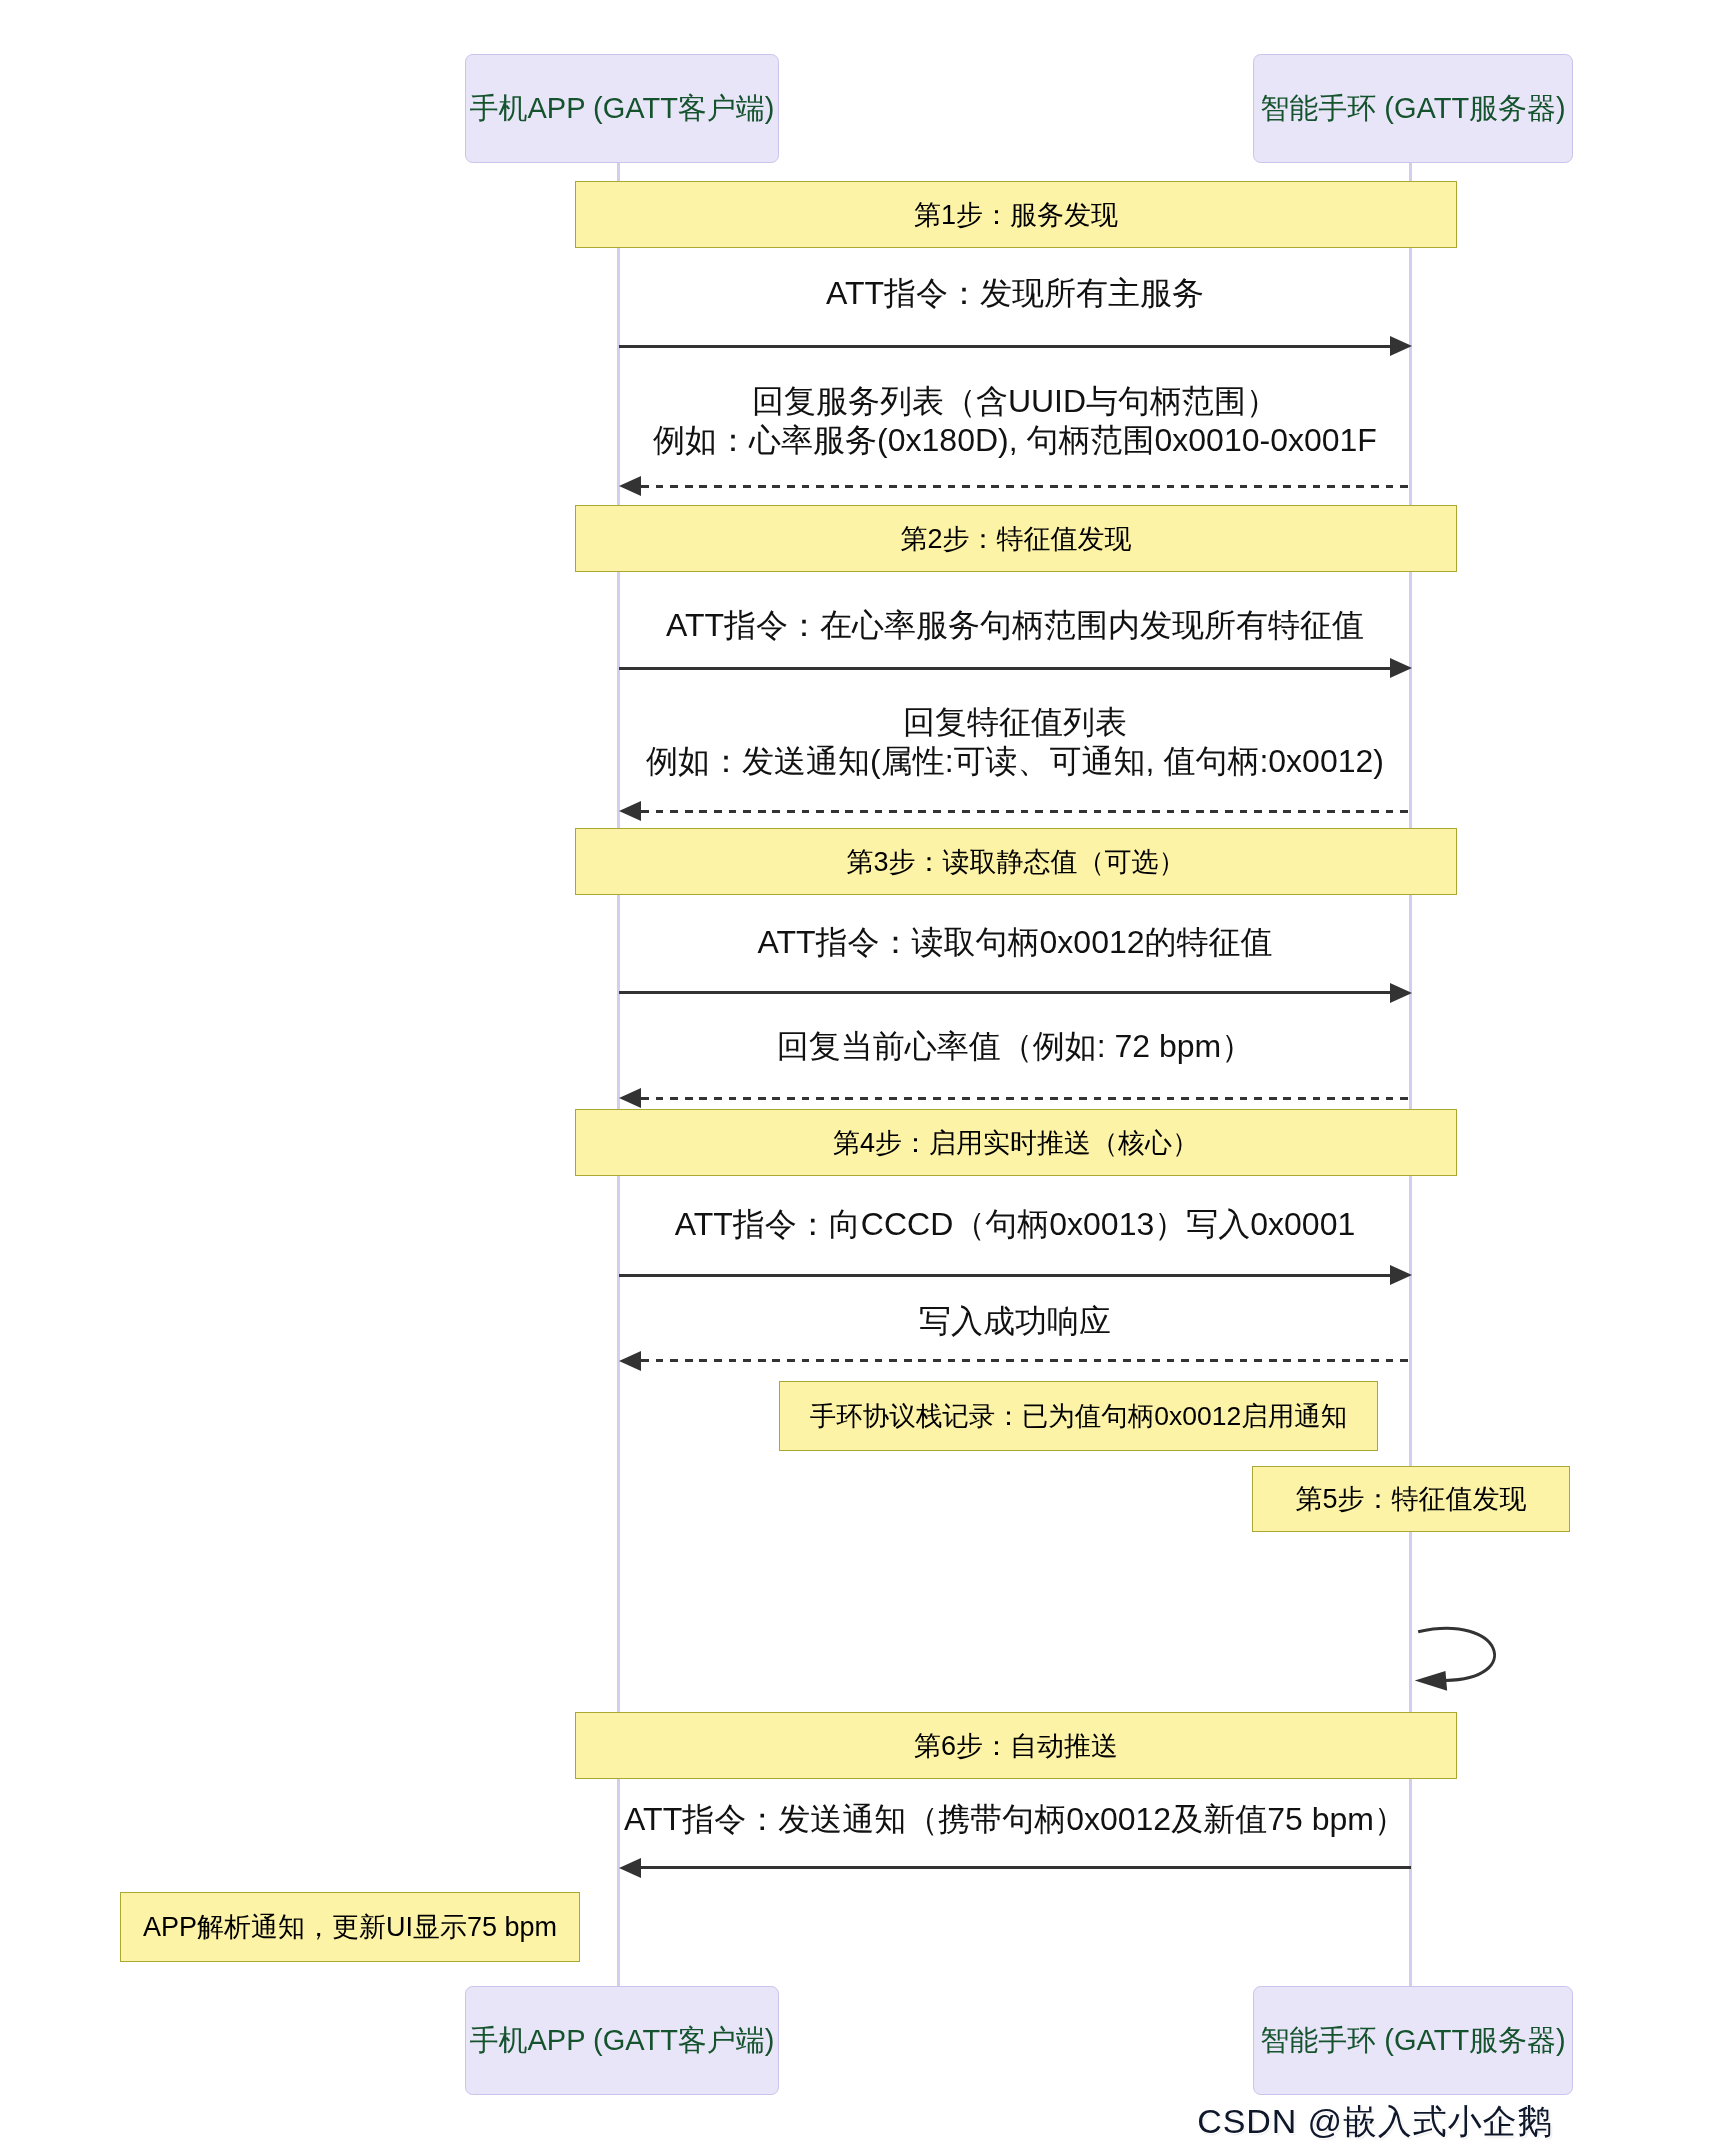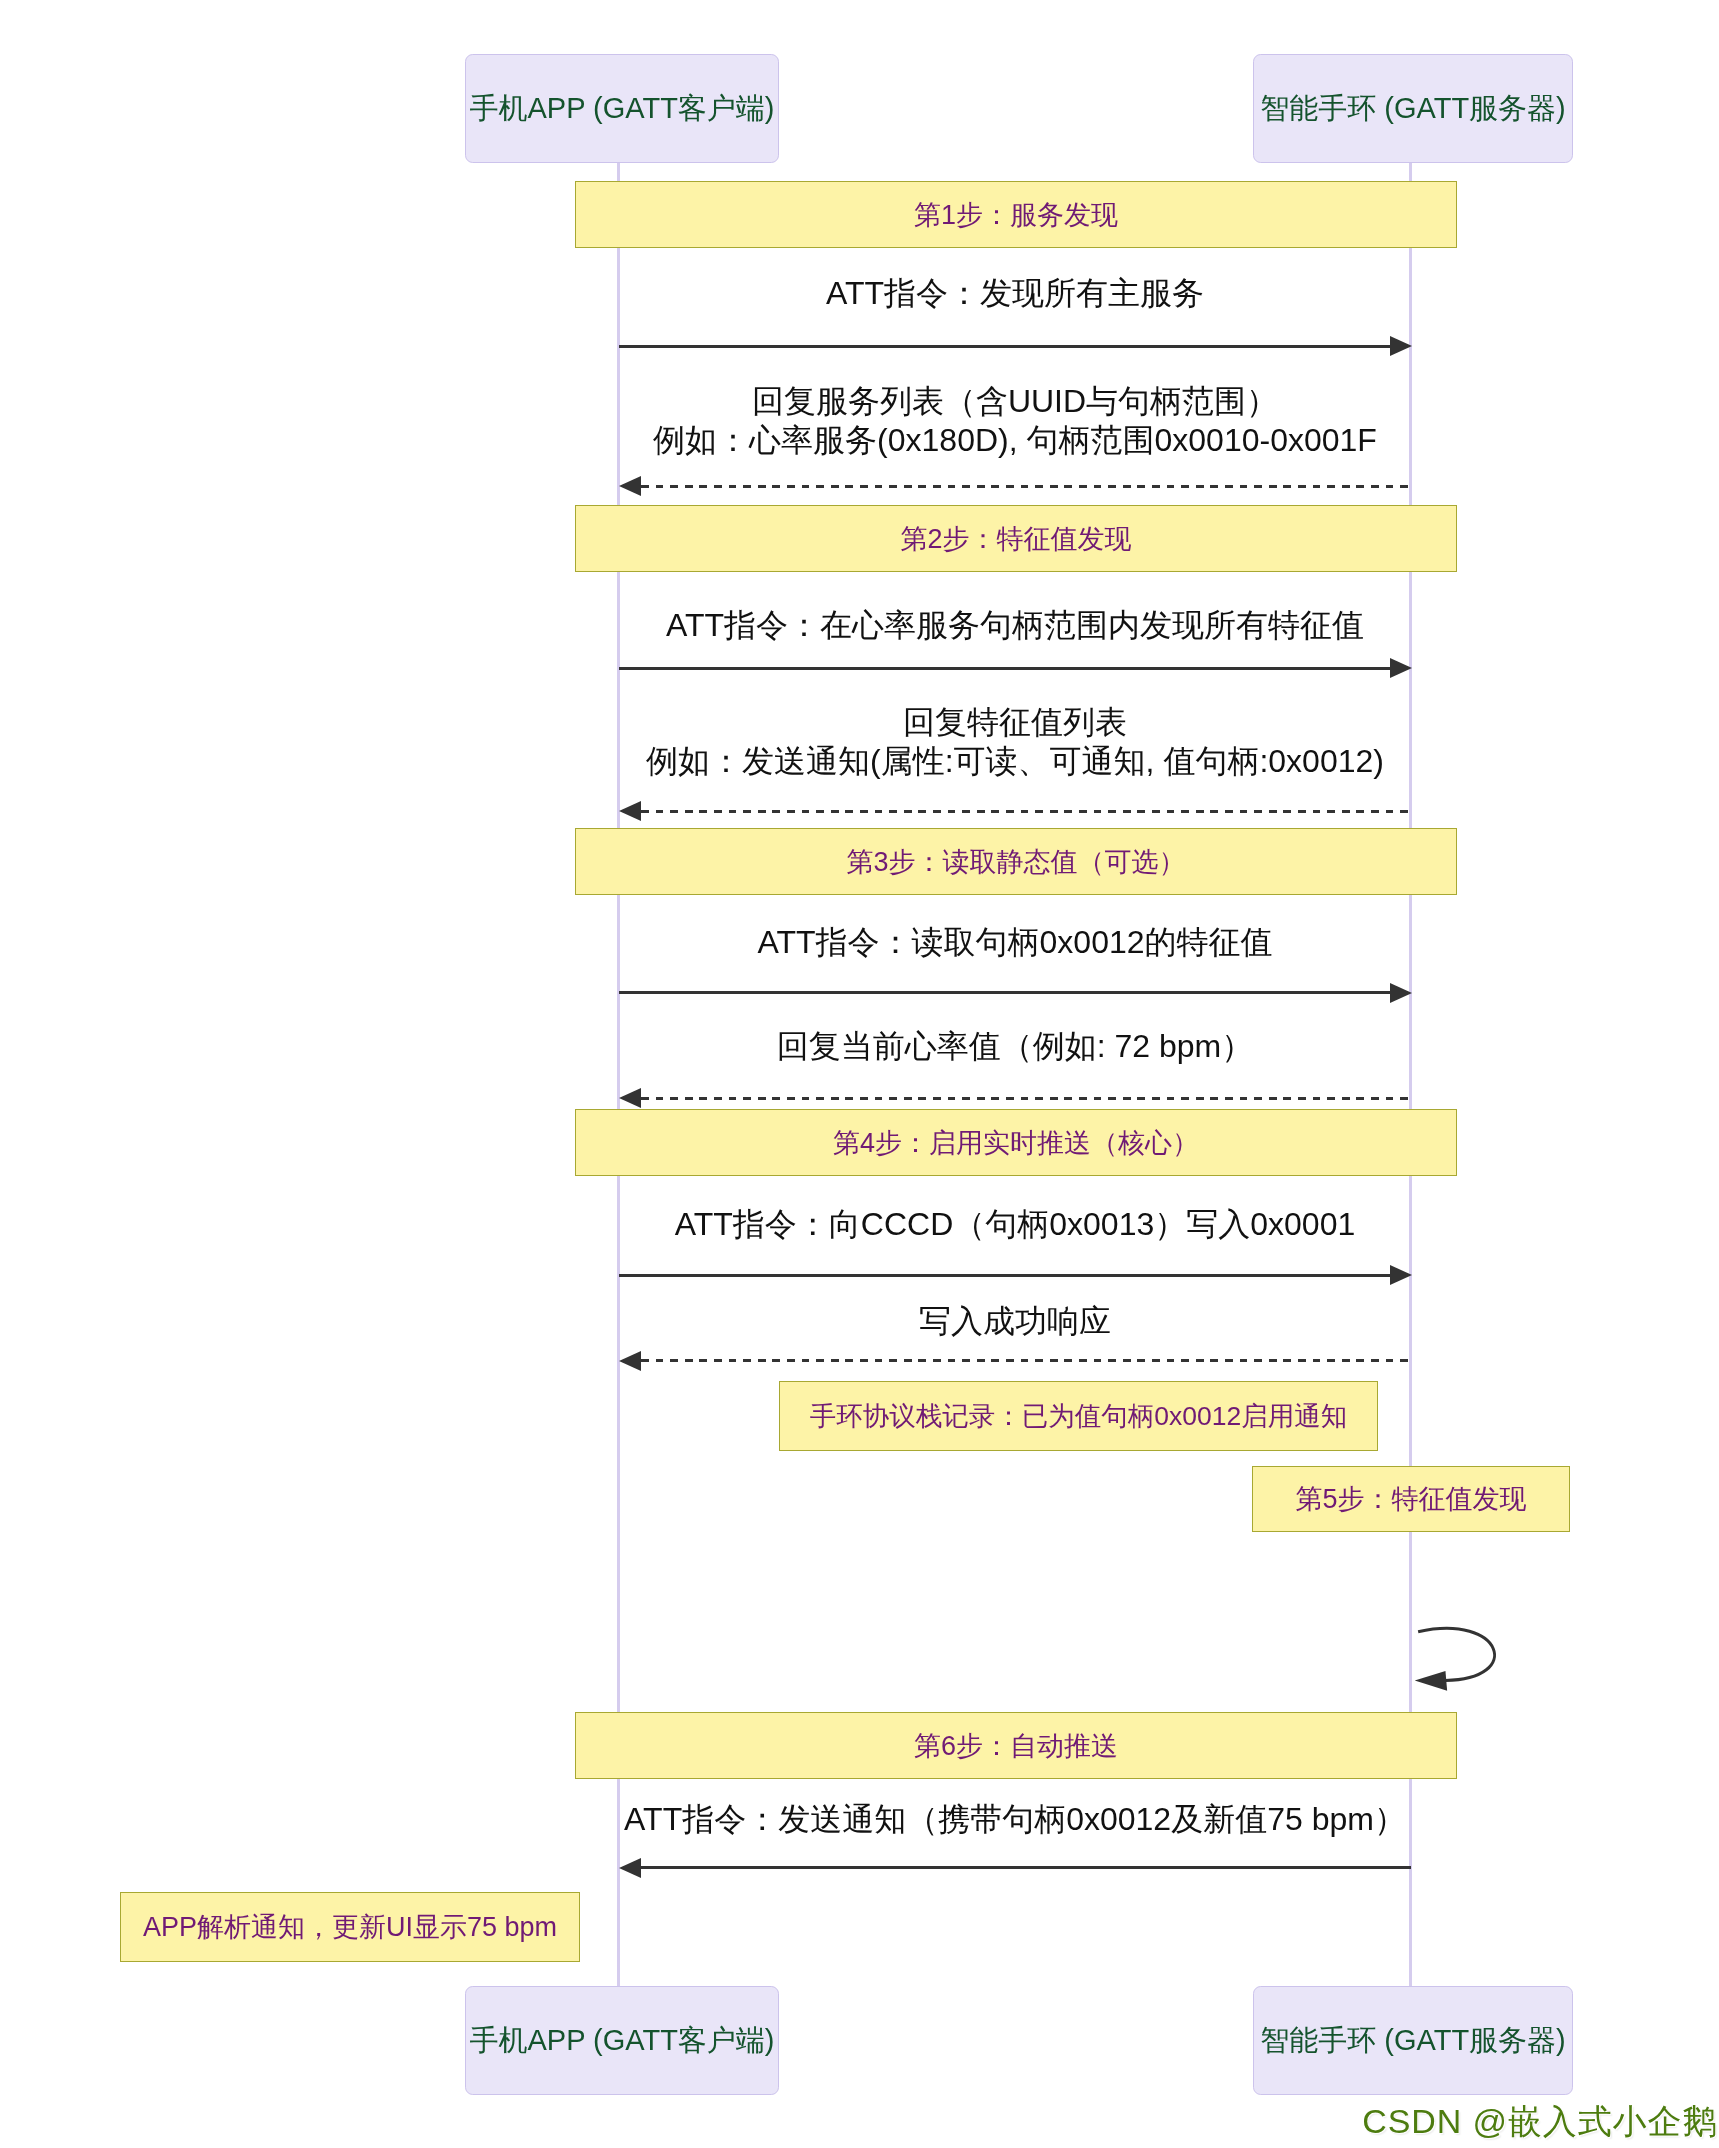--- a/index.html
+++ b/index.html
@@ -17,40 +17,40 @@
   .lifeline{
     position:absolute;width:3.4px;top:163px;height:1823px;
     background:var(--lifeline,#d5ccee);
   }
   .note{
     position:absolute;
     background:var(--note-fill,#fdf3a7);
     border:1.7px solid var(--note-border,#a8a832);
     box-sizing:border-box;
     display:flex;align-items:center;justify-content:center;
-    font-size:27px;color:#701a75;text-align:center;
+    font-size:27px;color:#000000;text-align:center;
   }
   .note.wide{left:575px;width:882px;height:67px;}
   .msg{
     position:absolute;left:544px;width:942px;
     text-align:center;font-size:32px;color:#111;line-height:34px;
   }
   .msg.two{line-height:39px;}
   .aline{position:absolute;height:3.4px;background:var(--arrow,#333);}
   .aline.dash{
     background:repeating-linear-gradient(90deg,var(--arrow,#333) 0 7.7px,transparent 7.7px 14.6px);
   }
   .ahead{position:absolute;width:0;height:0;border-top:10.3px solid transparent;border-bottom:10.3px solid transparent;}
   .ahead.right{border-left:22px solid var(--arrow,#333);}
   .ahead.left{border-right:22px solid var(--arrow,#333);}
   .selfloop{position:absolute;left:1370px;top:1601px;}
   .watermark{
     position:absolute;right:1.7px;top:2099px;width:685px;
-    text-align:right;font-size:34px;letter-spacing:0.9px;
-    color:#4d7c0f;text-shadow:0.9px 0.9px 0 rgba(255,255,255,.9),1.7px 1.7px 1.7px rgba(0,0,0,.08);
+    text-align:center;font-size:34px;letter-spacing:0.9px;
+    color:#0f172a;text-shadow:0.9px 0.9px 0 rgba(255,255,255,.9),1.7px 1.7px 1.7px rgba(0,0,0,.08);
   }
 </style>
 </head>
 <body>
 
 <div class="canvas">
 
   <div class="lifeline" style="left:617px"></div>
   <div class="lifeline" style="left:1409px"></div>
 

